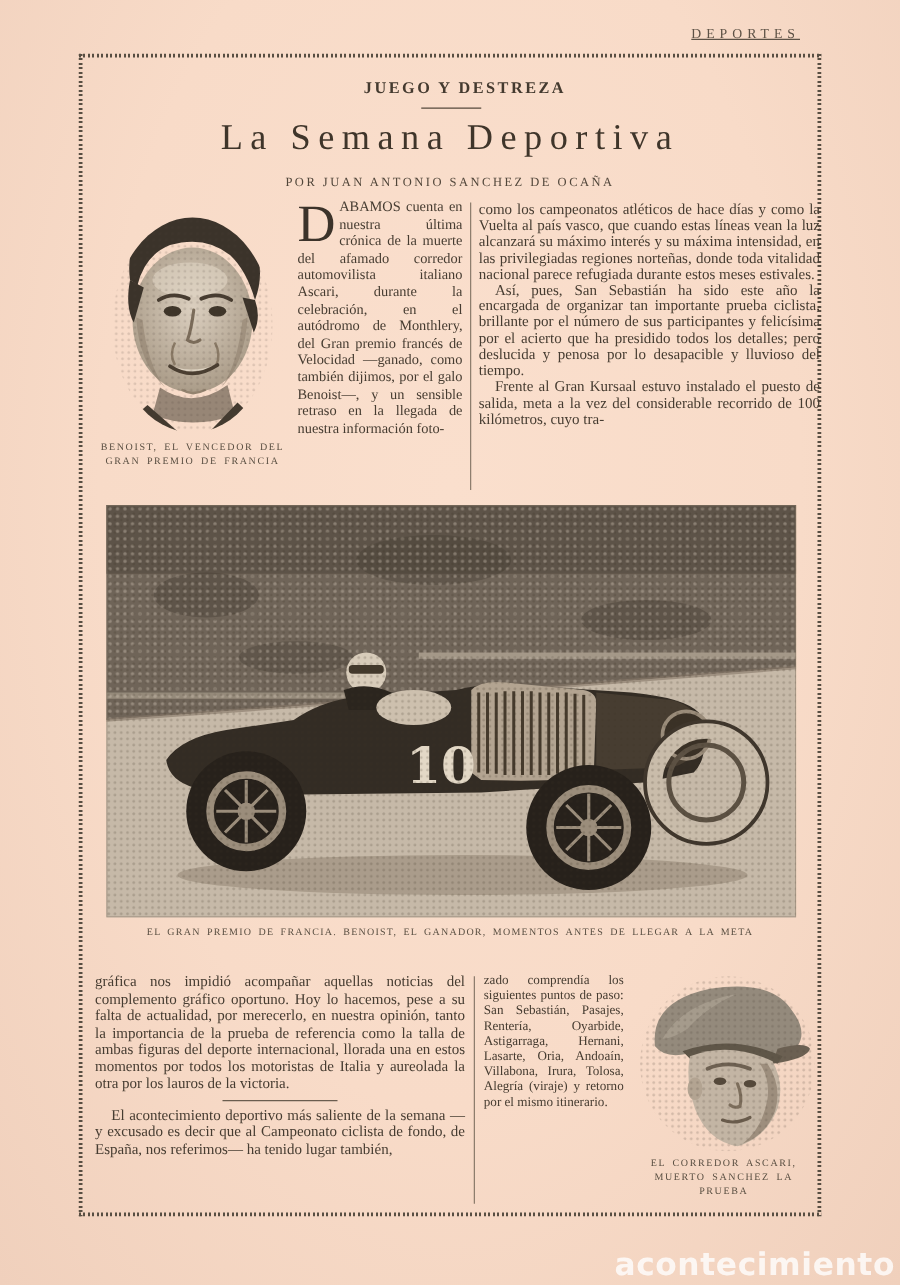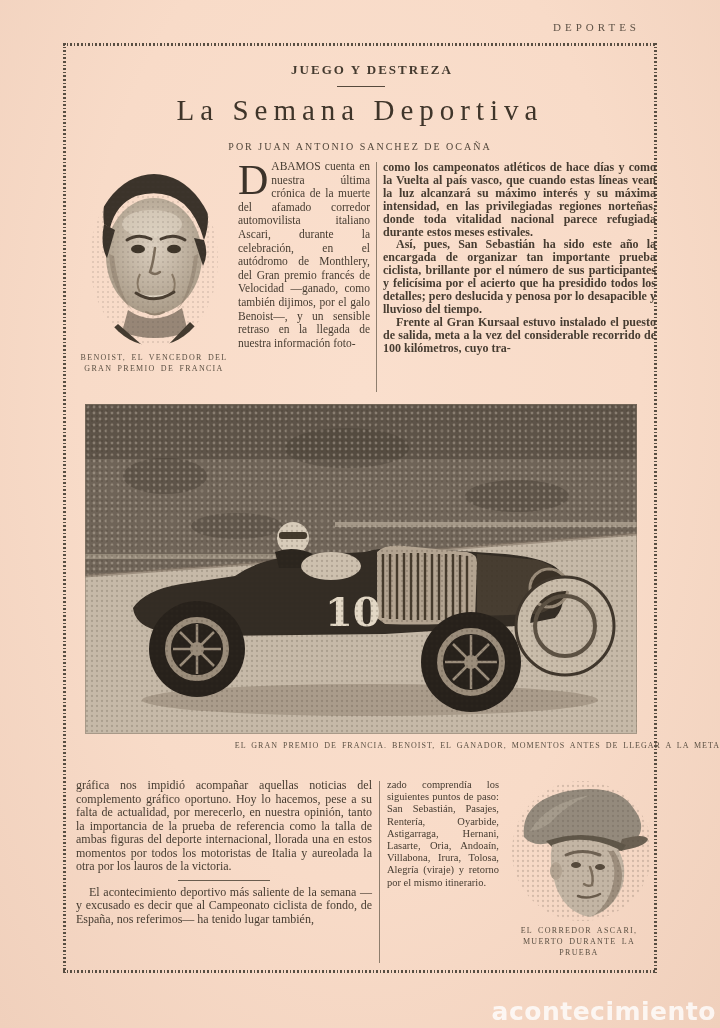--- a/index.html
+++ b/index.html
@@ -1,43 +1,43 @@
 <!DOCTYPE html>
 <html><head>
 <meta charset="utf-8">
 <style>
   html,body{margin:0;padding:0;background:#e9e2d8;}
   #page{
     position:relative;width:720px;height:1028px;margin:0 auto;overflow:hidden;
     background:radial-gradient(ellipse at 50% 38%, #fadfcd 0%, #f8dbc8 55%, #f0d0bc 100%);
     font-family:"Liberation Serif","DejaVu Serif",serif;color:#463c31;
   }
-  .deportes{position:absolute;top:21px;right:80px;font-size:11px;letter-spacing:4px;color:#60544698;color:#5e5246;}
+  .deportes{position:absolute;top:21px;right:80px;font-size:11px;letter-spacing:4px;color:#60544698;color:#5e5246;text-decoration:underline;}
   
   .edge{position:absolute;background-repeat:repeat;}
   .edge.h{height:3px;background-image:repeating-linear-gradient(90deg,#584e42 0 1.6px,transparent 1.6px 3.6px);}
   .edge.v{width:3px;background-image:repeating-linear-gradient(180deg,#584e42 0 1.6px,transparent 1.6px 3.6px);}
   .kicker{position:absolute;top:62px;left:12px;width:720px;text-align:center;font-size:13px;font-weight:bold;letter-spacing:2px;color:#443a2f;}
   .kicker-rule{position:absolute;top:86px;left:337px;width:48px;border-top:1.5px solid #56493c;}
   .title{position:absolute;top:94px;left:0;width:720px;text-align:center;font-size:29px;letter-spacing:6px;color:#3f352a;}
   .byline{position:absolute;top:141px;left:0;width:720px;text-align:center;font-size:10px;letter-spacing:2px;color:#51463a;}
 
   .sec1{position:absolute;left:70px;top:160px;width:586px;height:236px;display:flex;}
   .portrait-block{width:168px;flex:0 0 168px;}
   .portrait-block svg{display:block;margin-left:6px;}
   .photo-caption{font-size:8px;line-height:11px;letter-spacing:1.3px;word-spacing:2px;text-align:center;color:#5b5043;margin-top:7px;}
   .col-narrow{width:132px;flex:0 0 132px;font-size:11.5px;line-height:13.6px;text-align:justify;overflow:hidden;height:236px;}
   .dropcap{float:left;font-size:42px;line-height:36px;padding:2px 3px 0 0;color:#3c332a;}
   .vrule{width:1px;background:#6a5d4f;opacity:.75;margin:2px 6px 0 6px;height:230px;}
   .col-wide{flex:1;font-size:12px;line-height:12.9px;text-align:justify;overflow:hidden;height:236px;padding-top:1px;}
-  .col-wide p{margin:0;font-weight:bold;}
+  .col-wide p{margin:0;}
   .col-wide p.ind{text-indent:13px;}
 
   .race-fig{position:absolute;left:85px;top:404px;}
-  .race-cap{position:absolute;top:741px;left:0;width:720px;text-align:right;font-size:8px;letter-spacing:1px;word-spacing:2px;color:#5b5043;}
+  .race-cap{position:absolute;top:741px;left:0;width:720px;text-align:center;font-size:8px;letter-spacing:1px;word-spacing:2px;color:#5b5043;}
   .race-credit{position:absolute;top:754px;left:0;width:720px;text-align:center;font-size:8px;letter-spacing:1.5px;color:#5b5043;}
 
   .sec2{position:absolute;left:76px;top:779px;width:580px;height:194px;display:flex;overflow:hidden;}
   .sec2-left{width:296px;flex:0 0 296px;font-size:12px;line-height:13.5px;text-align:justify;}
   .sec2-left p{margin:0;}
   .sec2-divider{width:92px;border-top:1px solid #6a5d4f;margin:6px auto 5px auto;}
   .sec2-left p.ind{text-indent:13px;}
   .vrule2{width:1px;background:#6a5d4f;opacity:.75;margin:2px 7px 0 7px;height:182px;}
   .sec2-right{flex:1;display:flex;}
   .sec2-rtext{width:112px;flex:0 0 112px;font-size:10.5px;line-height:12.2px;text-align:justify;overflow:hidden;}
@@ -202,20 +202,20 @@
             <path d="M108,72 Q120,90 114,110 Q106,130 88,136 Q104,124 108,100 Q110,84 102,72 Z" fill="#8d7e6c" opacity=".7"></path>
             <path d="M60,76 Q76,69 94,76" stroke="#6e6152" stroke-width="3" fill="none" stroke-linecap="round"></path>
             <ellipse cx="70" cy="86" rx="5" ry="3" fill="#55493b"></ellipse>
             <ellipse cx="94" cy="88" rx="5" ry="3" fill="#55493b"></ellipse>
             <path d="M84,88 Q88,98 86,106 Q82,108 78,105" stroke="#7d6e5c" stroke-width="2.5" fill="none" stroke-linecap="round"></path>
             <path d="M72,117 Q82,121 94,115" stroke="#6a5c4c" stroke-width="2.5" fill="none" stroke-linecap="round"></path>
             <ellipse cx="50" cy="92" rx="6" ry="9" fill="#b3a492"></ellipse>
             <rect width="148" height="142" fill="url(#ad)"></rect>
           </g>
         </svg>
-        <div class="photo-caption" style="width:150px;">EL CORREDOR ASCARI, MUERTO DURANTE LA PRUEBA</div>
+        <div class="photo-caption" style="width:150px;">EL CORREDOR ASCARI, MUERTO SANCHEZ LA PRUEBA</div>
       </div>
     </div>
   </div>
 
   <div class="watermark">acontecimiento</div>
 
 </div>
 
 </body></html>

